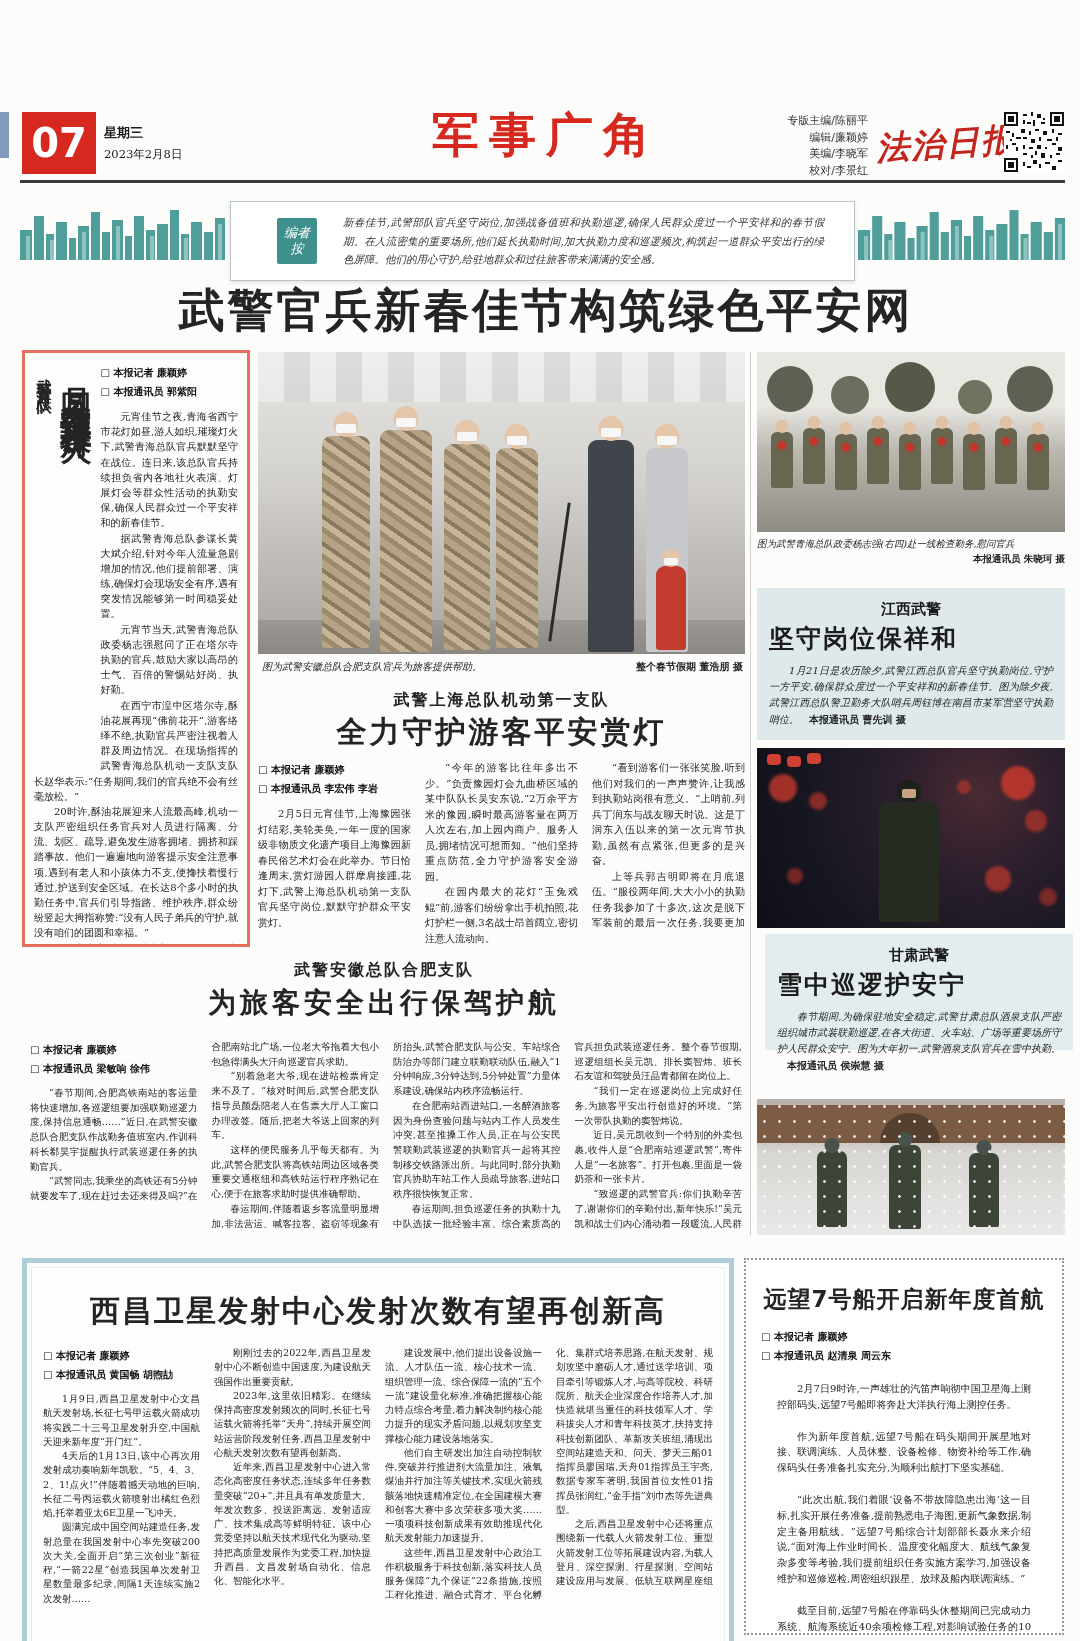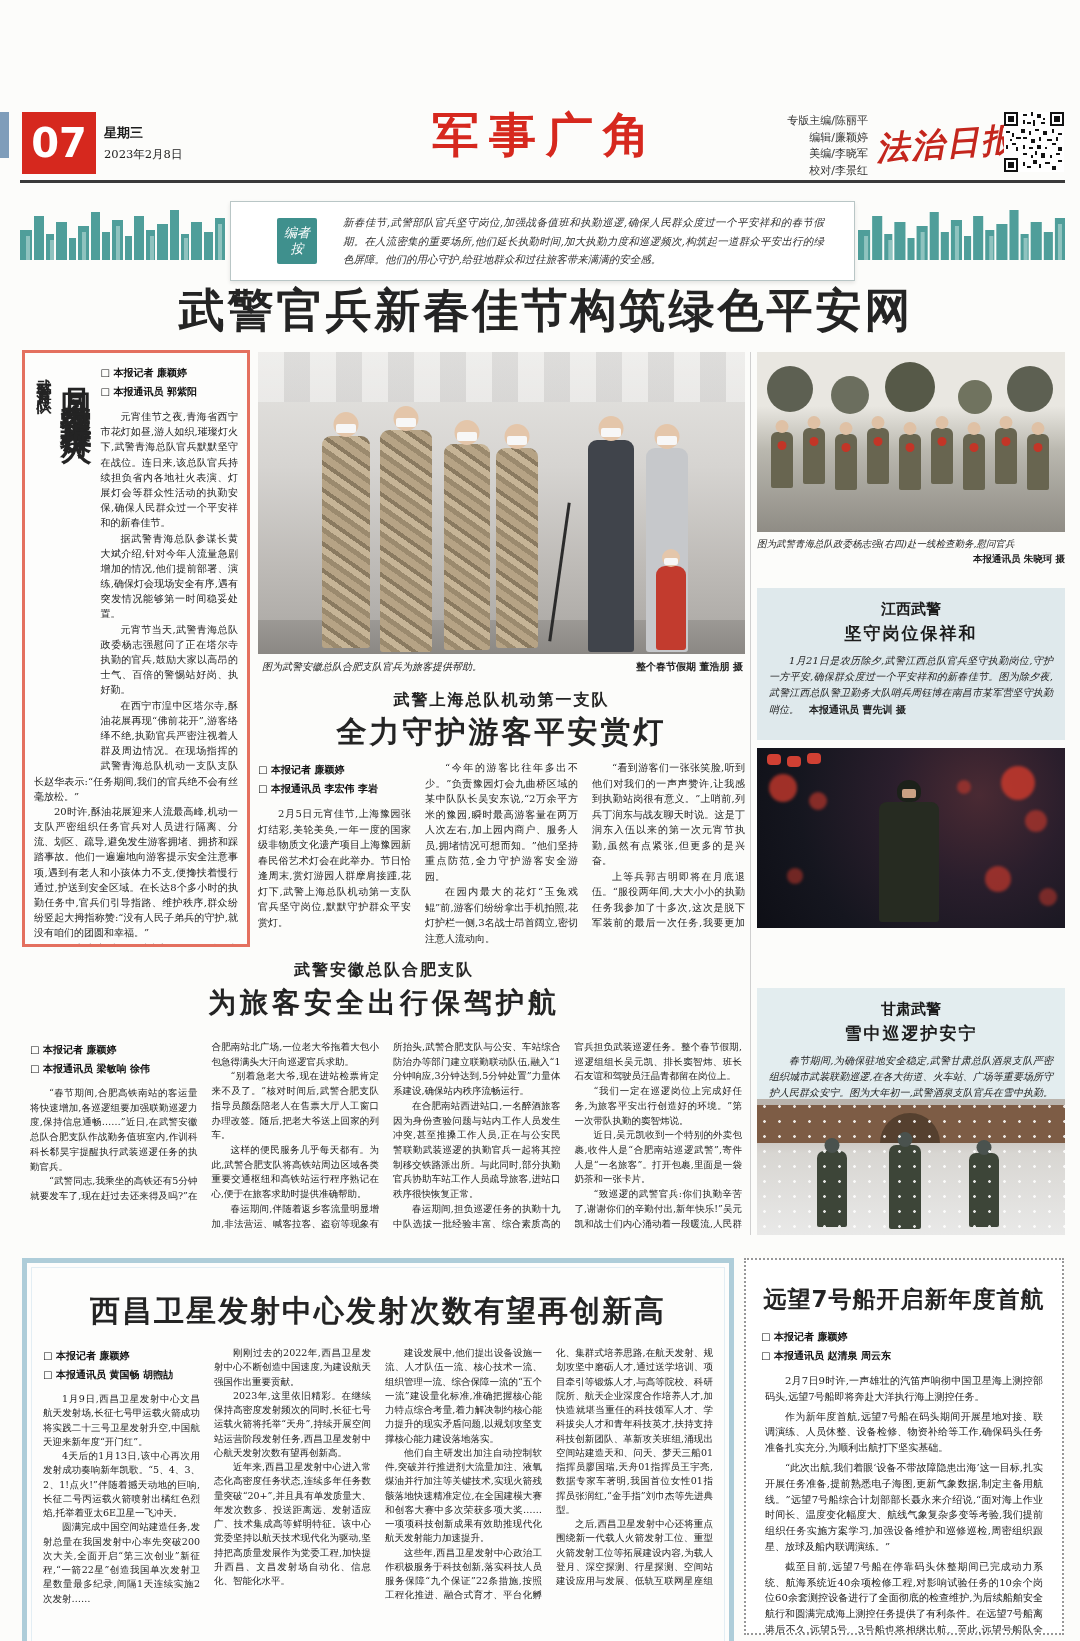--- a/index.html
+++ b/index.html
@@ -111,38 +111,38 @@
   .cols { column-gap:14px; column-fill:auto; overflow:hidden; }
   .art p { font-size:10px; line-height:1.55; text-align:justify; text-indent:2em; margin:0; color:#222; }
   .sh-cols { position:absolute; left:258px; top:760px; width:487px; height:188px; column-count:3; }
   .ah-cols { position:absolute; left:30px; top:1040px; width:712px; height:192px; column-count:4; }
   .ah-cols p { font-size:9.5px; }
   .vrule { position:absolute; left:750px; top:352px; width:1px; height:883px; background:#cfcfcf; }
 
   
   .rbox { position:absolute; left:757px; width:308px; box-sizing:border-box; padding:12px 12px 10px; }
   #jx { top:588px; height:152px; background:#dfe9ec; }
-  #gs { top:988px; height:116px; background:#e3edef; }
+  #gs { top:934px; height:116px; background:#e3edef;margin-left:8px; }
   .rbox .rk { text-align:center; font-size:15px; font-weight:bold; font-family:"DejaVu Sans",sans-serif; }
-  .rbox .rt { text-align:center; font-size:17px; font-weight:bold; font-family:Liberation Mono, monospace;
+  .rbox .rt { text-align:left; font-size:25px; font-weight:bold; font-family:Liberation Mono, monospace;
               margin:3px 0 8px; letter-spacing:2px; }
   .rbox p { font-size:10px; font-style:italic; line-height:1.62; text-align:justify; text-indent:2em; margin:0; color:#222; }
   .pcred { font-style:normal; font-family:"DejaVu Sans",sans-serif; font-weight:bold; margin-left:10px; }
 
   
   .xc-box { position:absolute; left:22px; top:1258px; width:712px; height:456px; box-sizing:border-box;
             border:5px solid #aecdd9; outline:1px solid #e3eef4; outline-offset:-10px; background:#fdfdfc;
             padding:14px 16px; overflow:hidden; }
   .xc-headline { text-align:center; font-size:30px; letter-spacing:2px; margin-top:14px; }
   .xc-cols { column-count:4; height:268px; margin-top:14px; }
   .xc-cols p { font-size:9.5px; line-height:1.5; }
   .yw-box { position:absolute; left:744px; top:1258px; width:320px; height:377px; box-sizing:border-box;
             border:2px dotted #979797; background:#fff; padding:14px 15px; overflow:hidden; }
   .yw-headline { text-align:center; font-size:23px; letter-spacing:1px; margin-top:10px; margin-bottom:12px; }
-  .yw-box p { font-size:10px; line-height:1.58; text-align:justify; text-indent:2em; margin:4px; color:#222; }
+  .yw-box p { font-size:10px; line-height:1.58; text-align:justify; text-indent:2em; margin:16px; color:#222; }
 </style>
 </head>
 <body>
 
 <div class="sheet">
 
   <div class="blue-sliver"></div>
   <div class="pagenum">
     <span>07</span>
   </div>

